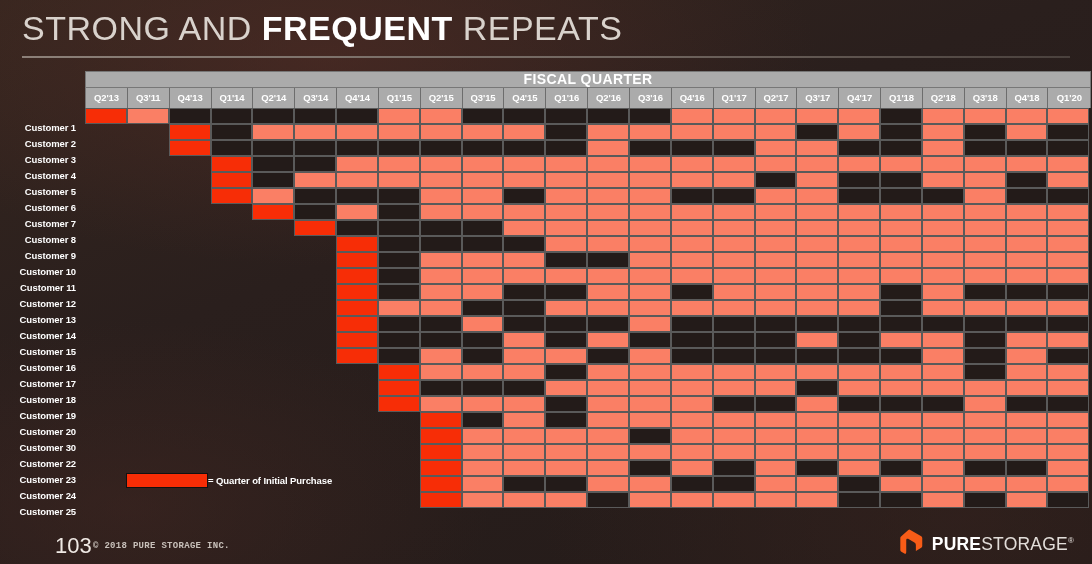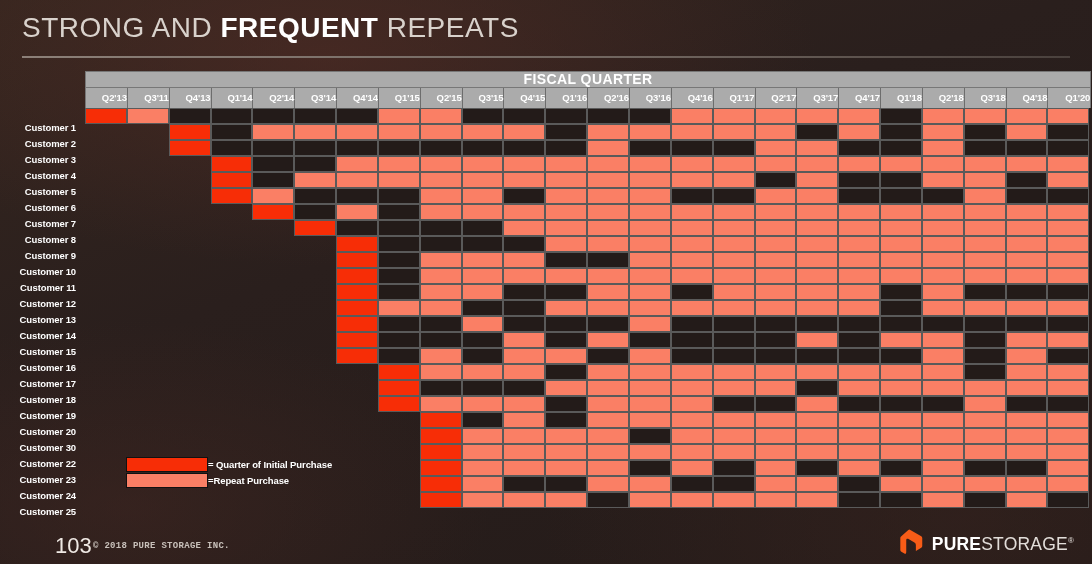--- a/index.html
+++ b/index.html
@@ -23,21 +23,21 @@
       linear-gradient(160deg, #35261f 0%, #2a1f1d 40%, #241b19 100%);
   }
 
   
   #title-wrap {
     position: absolute;
     left: 22px; top: 4px; right: 22px;
     height: 52px;
   }
   #page-title {
-    font-size: 28px;
+    font-size: 34px;
     letter-spacing: 0.5px;
     color: #d9d2cc;
     font-weight: 300;
     line-height: 48px;
     white-space: nowrap;
   }
   #page-title .strong {
     font-weight: 700;
     color: #ffffff;
   }
@@ -73,21 +73,21 @@
     border-right: 1px solid #777;
     box-sizing: border-box;
   }
   .col-head {
     flex: 0 0 41.85px;
     box-sizing: border-box;
     border-right: 1px solid #6d6d6d;
     color: #ffffff;
     font-size: 9.5px;
     font-weight: 700;
-    text-align: right;
+    text-align: center;
     line-height: 19px;
     letter-spacing: -0.1px;
   }
   .col-head:last-child { border-right: none; }
 
   
   #grid {
     position: relative;
     width: 1004.4px;
   }
@@ -130,21 +130,21 @@
     color: #ffffff;
     font-size: 9.5px;
     font-weight: 700;
     letter-spacing: -0.1px;
     white-space: nowrap;
   }
 
   
   #legend {
     position: absolute;
-    left: 126px; top: 456px;
+    left: 126px; top: 472px;
     width: 218px;
   }
   .legend-row {
     display: flex;
     align-items: center;
     height: 16px;
   }
   .legend-swatch {
     width: 82px; height: 15px;
     box-sizing: border-box;
@@ -918,24 +918,20 @@
           <div class="cell n"></div>
         </div>
       </div>
   </div>
 
   <div id="legend">
       <div class="legend-row">
         <div class="legend-swatch sw-i"></div>
         <div class="legend-text">= Quarter of Initial Purchase</div>
       </div>
-      <div class="legend-row">
-        <div class="legend-swatch sw-r"></div>
-        <div class="legend-text">=Repeat Purchase</div>
-      </div>
     </div>
 
   <div id="page-number">103</div>
   <div id="copyright">© 2018 PURE STORAGE INC.</div>
 
   <div id="logo">
     <svg id="logo-mark" viewBox="0 0 64 64" aria-hidden="true">
       <path d="M30.4 2.2 L57.2 17.6 a5 5 0 0 1 2.5 4.4 l0 20 a5 5 0 0 1 -2.5 4.4 L44 54 l0 -14.6 a7 7 0 0 0 -3.5 -6.1 L24.8 24.3 a3 3 0 0 0 -4.5 2.6 l0 30.3 a5 5 0 0 1 -2.5 4.3 l-9.6 -5.5 a5 5 0 0 1 -2.5 -4.3 l0 -29.6 a5 5 0 0 1 2.5 -4.4 L25.4 2.2 a5 5 0 0 1 5 0 z" fill="#f85c17"></path>
     </svg>
     <div id="logo-text"><span class="pure">PURE</span><span class="storage">STORAGE</span><span class="reg">®</span></div>

